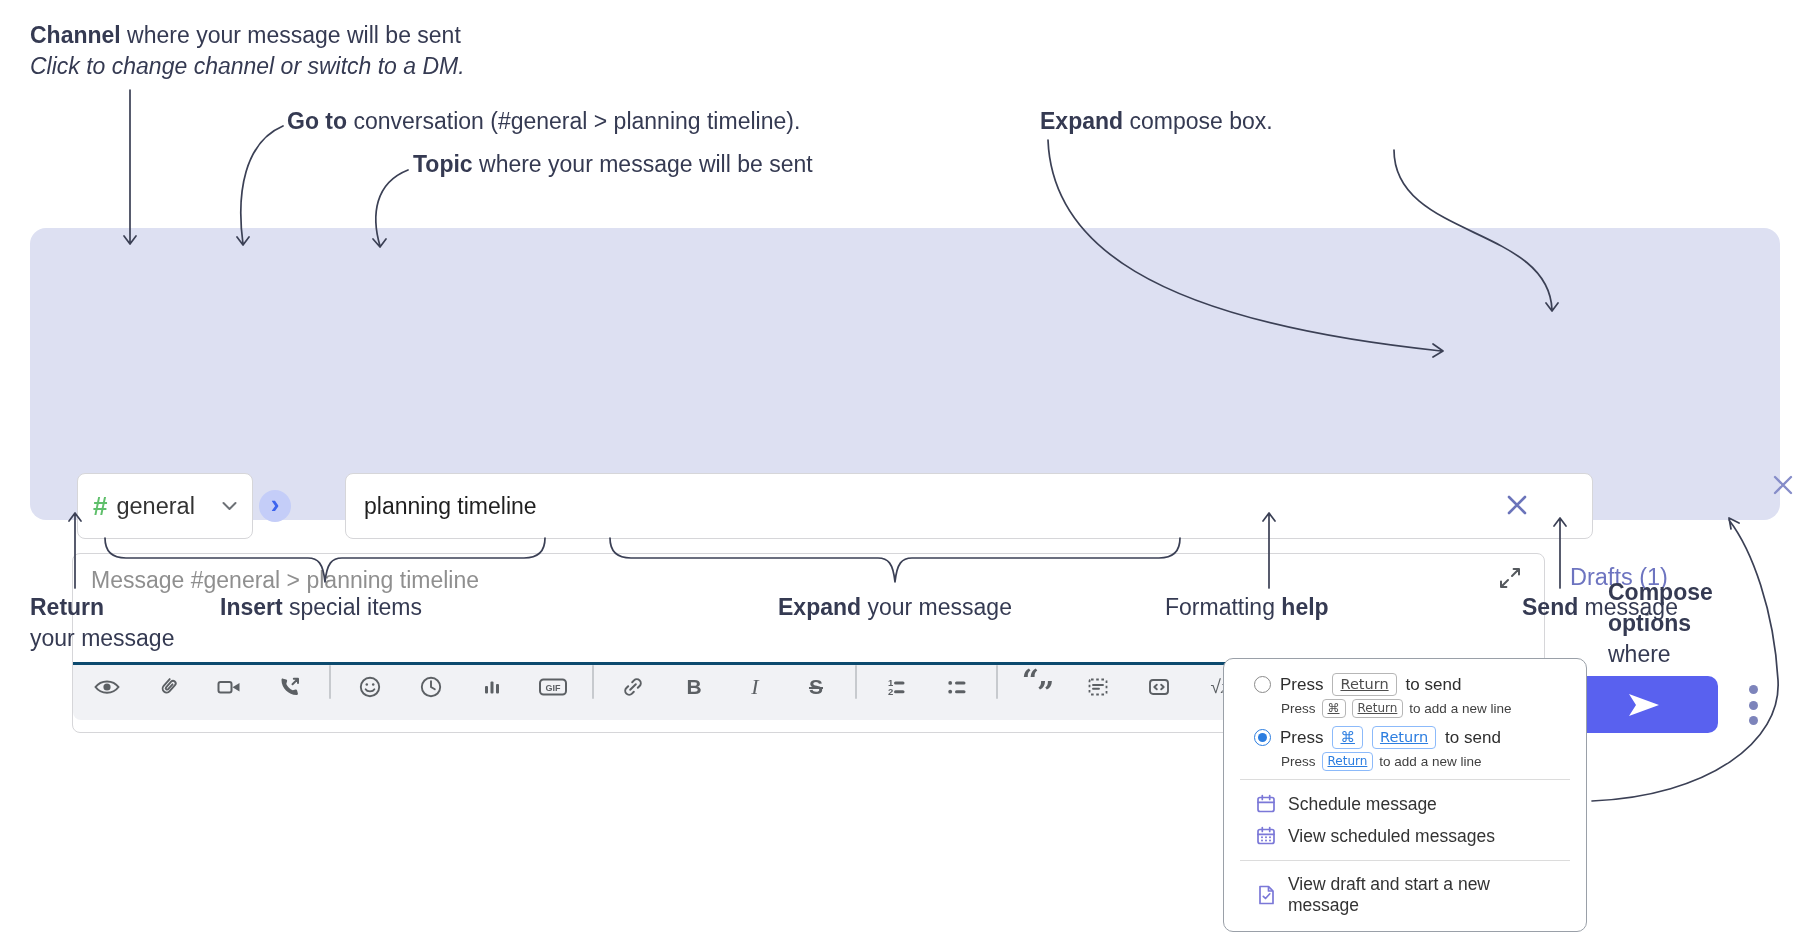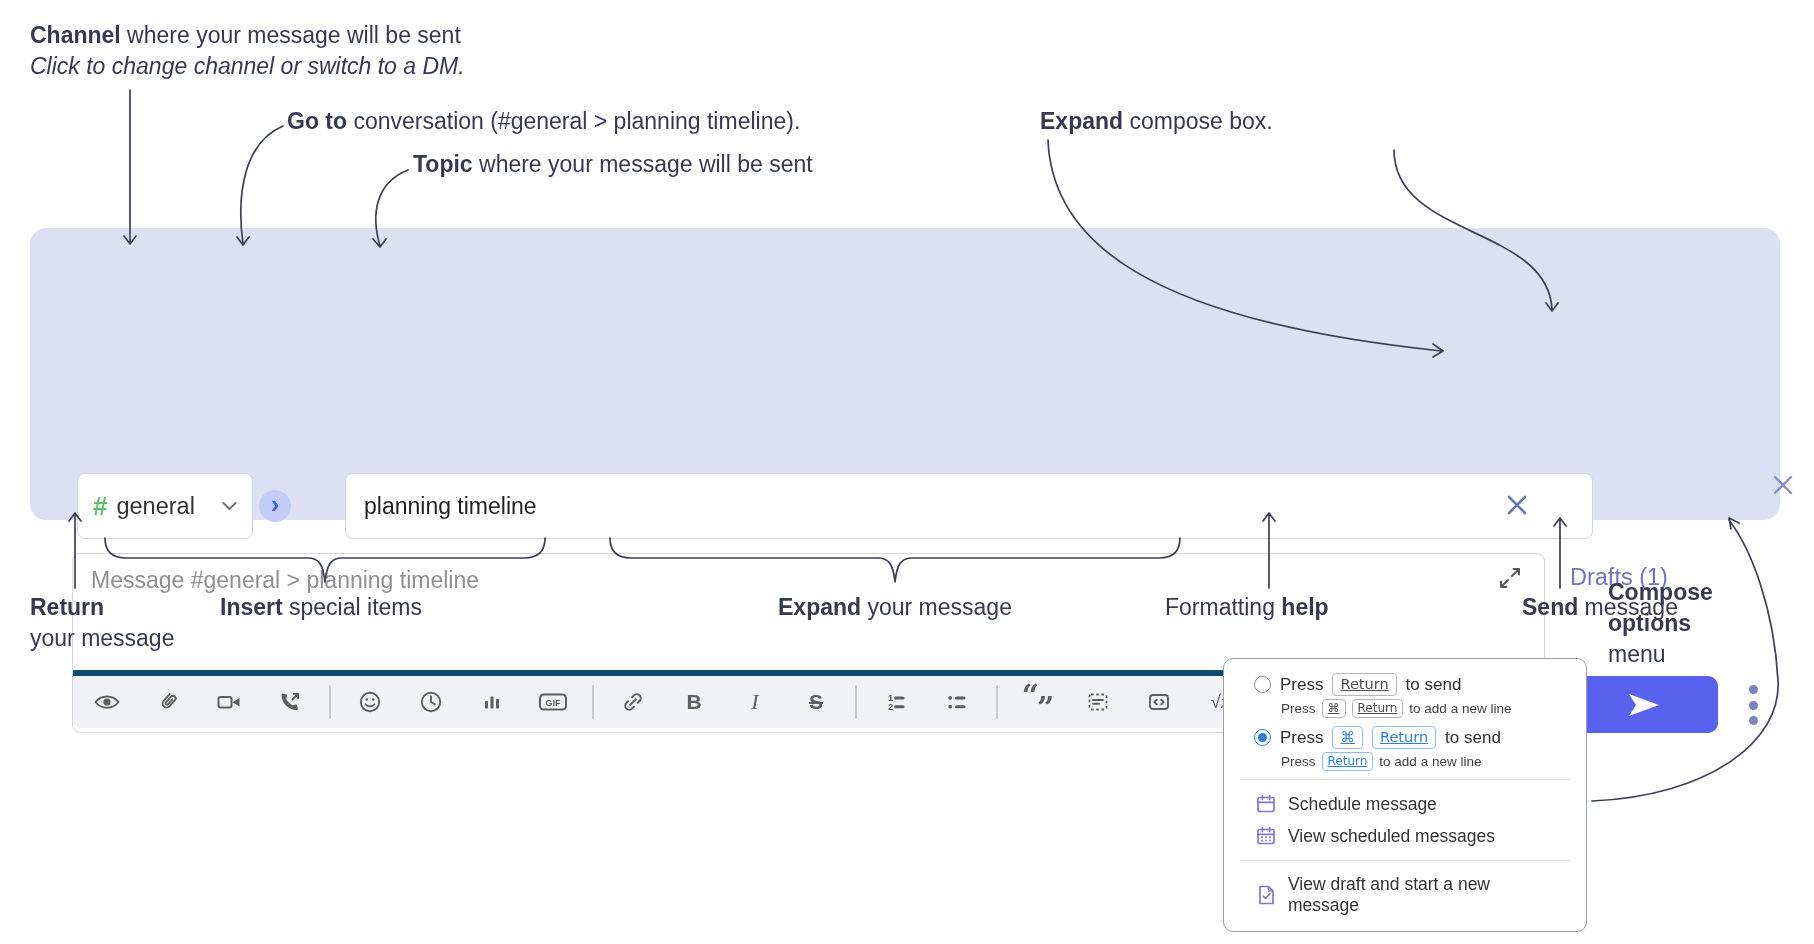--- a/index.html
+++ b/index.html
@@ -35,22 +35,22 @@
     font-family:"Liberation Sans",sans-serif; font-size:23px; color:#1f1f1f; padding:0 29px 0 18px; outline:none;margin-left:48px; }
   .topic-clear { position:absolute; right:14px; top:19px; width:28px; height:28px; border:none; background:transparent; cursor:pointer; }
 
   .msg-block { position:absolute; left:42px; top:325px; width:1473px; height:180px;
     background:#fff; border:1px solid #d6d6d9; border-radius:8px; }
   .msg-input { position:absolute; left:0; top:0; width:100%; height:122px; border:none; outline:none; resize:none;
     background:transparent; font-family:"Liberation Sans",sans-serif; font-size:23px; color:#2f2f2f; padding:13px 60px 0 18px; }
   .msg-input::placeholder { color:#8f8f8f; opacity:1; }
   .expand-btn { position:absolute; right:20px; top:11px; width:28px; height:28px; border:none; background:transparent; cursor:pointer; color:#55595e; }
 
-  .toolbar { position:absolute; left:0; bottom:4px; width:100%; height:58px; background:#f1f2f5;
-    border-top:6px solid #0c4a6e; border-radius:0 0 8px 8px; display:flex; align-items:center; padding-left:12px; gap:17px; }
+  .toolbar { position:absolute; left:0; bottom:12px; width:100%; height:58px; background:#f1f2f5;
+    border-top:3px solid #0c4a6e; border-radius:0 0 8px 8px; display:flex; align-items:flex-start; padding-left:12px; gap:17px; }
   .tb { width:44px; height:44px; flex:0 0 44px; display:flex; align-items:center; justify-content:center;
     background:transparent; border:none; cursor:pointer; color:#5c6064; border-radius:6px; }
   .tb svg { display:block; }
   .tbsep { width:2px; height:34px; background:#c7cace; border-radius:1px; flex:0 0 2px; }
   .glyph-b { font-size:21px; font-weight:700; color:#5c6064; }
   .glyph-i { font-size:22px; font-style:italic; font-family:"Liberation Serif",serif; color:#5c6064; }
   .glyph-s { font-size:21px; font-weight:600; text-decoration:line-through; color:#5c6064; }
   .glyph-q { font-family:"DejaVu Serif",serif; font-weight:700; font-size:30px; color:#5c6064; letter-spacing:-2px; }
   .glyph-q .q1 { position:relative; top:-7px; }
   .glyph-q .q2 { position:relative; top:5px; }
@@ -137,21 +137,21 @@
     <span>Formatting </span><b>help</b>
   </div>
 
   <div class="ann" style="left:1522px;top:592px">
     <b>Send</b><span> message</span>
   </div>
 
   <div class="ann" style="left:1608px;top:577px">
     <div><b>Compose</b></div>
     <div><b>options</b></div>
-    <div>menu</div>
+    <div>where</div>
   </div>
 
   <div class="compose">
 
     <button class="close-x" title="">
       <svg width="24" height="24" viewBox="0 0 24 24">
         <path d="M4 4 L20 20 M20 4 L4 20" stroke="#868dc9" stroke-width="2.3" stroke-linecap="round" fill="none"></path>
       </svg>
     </button>
 

